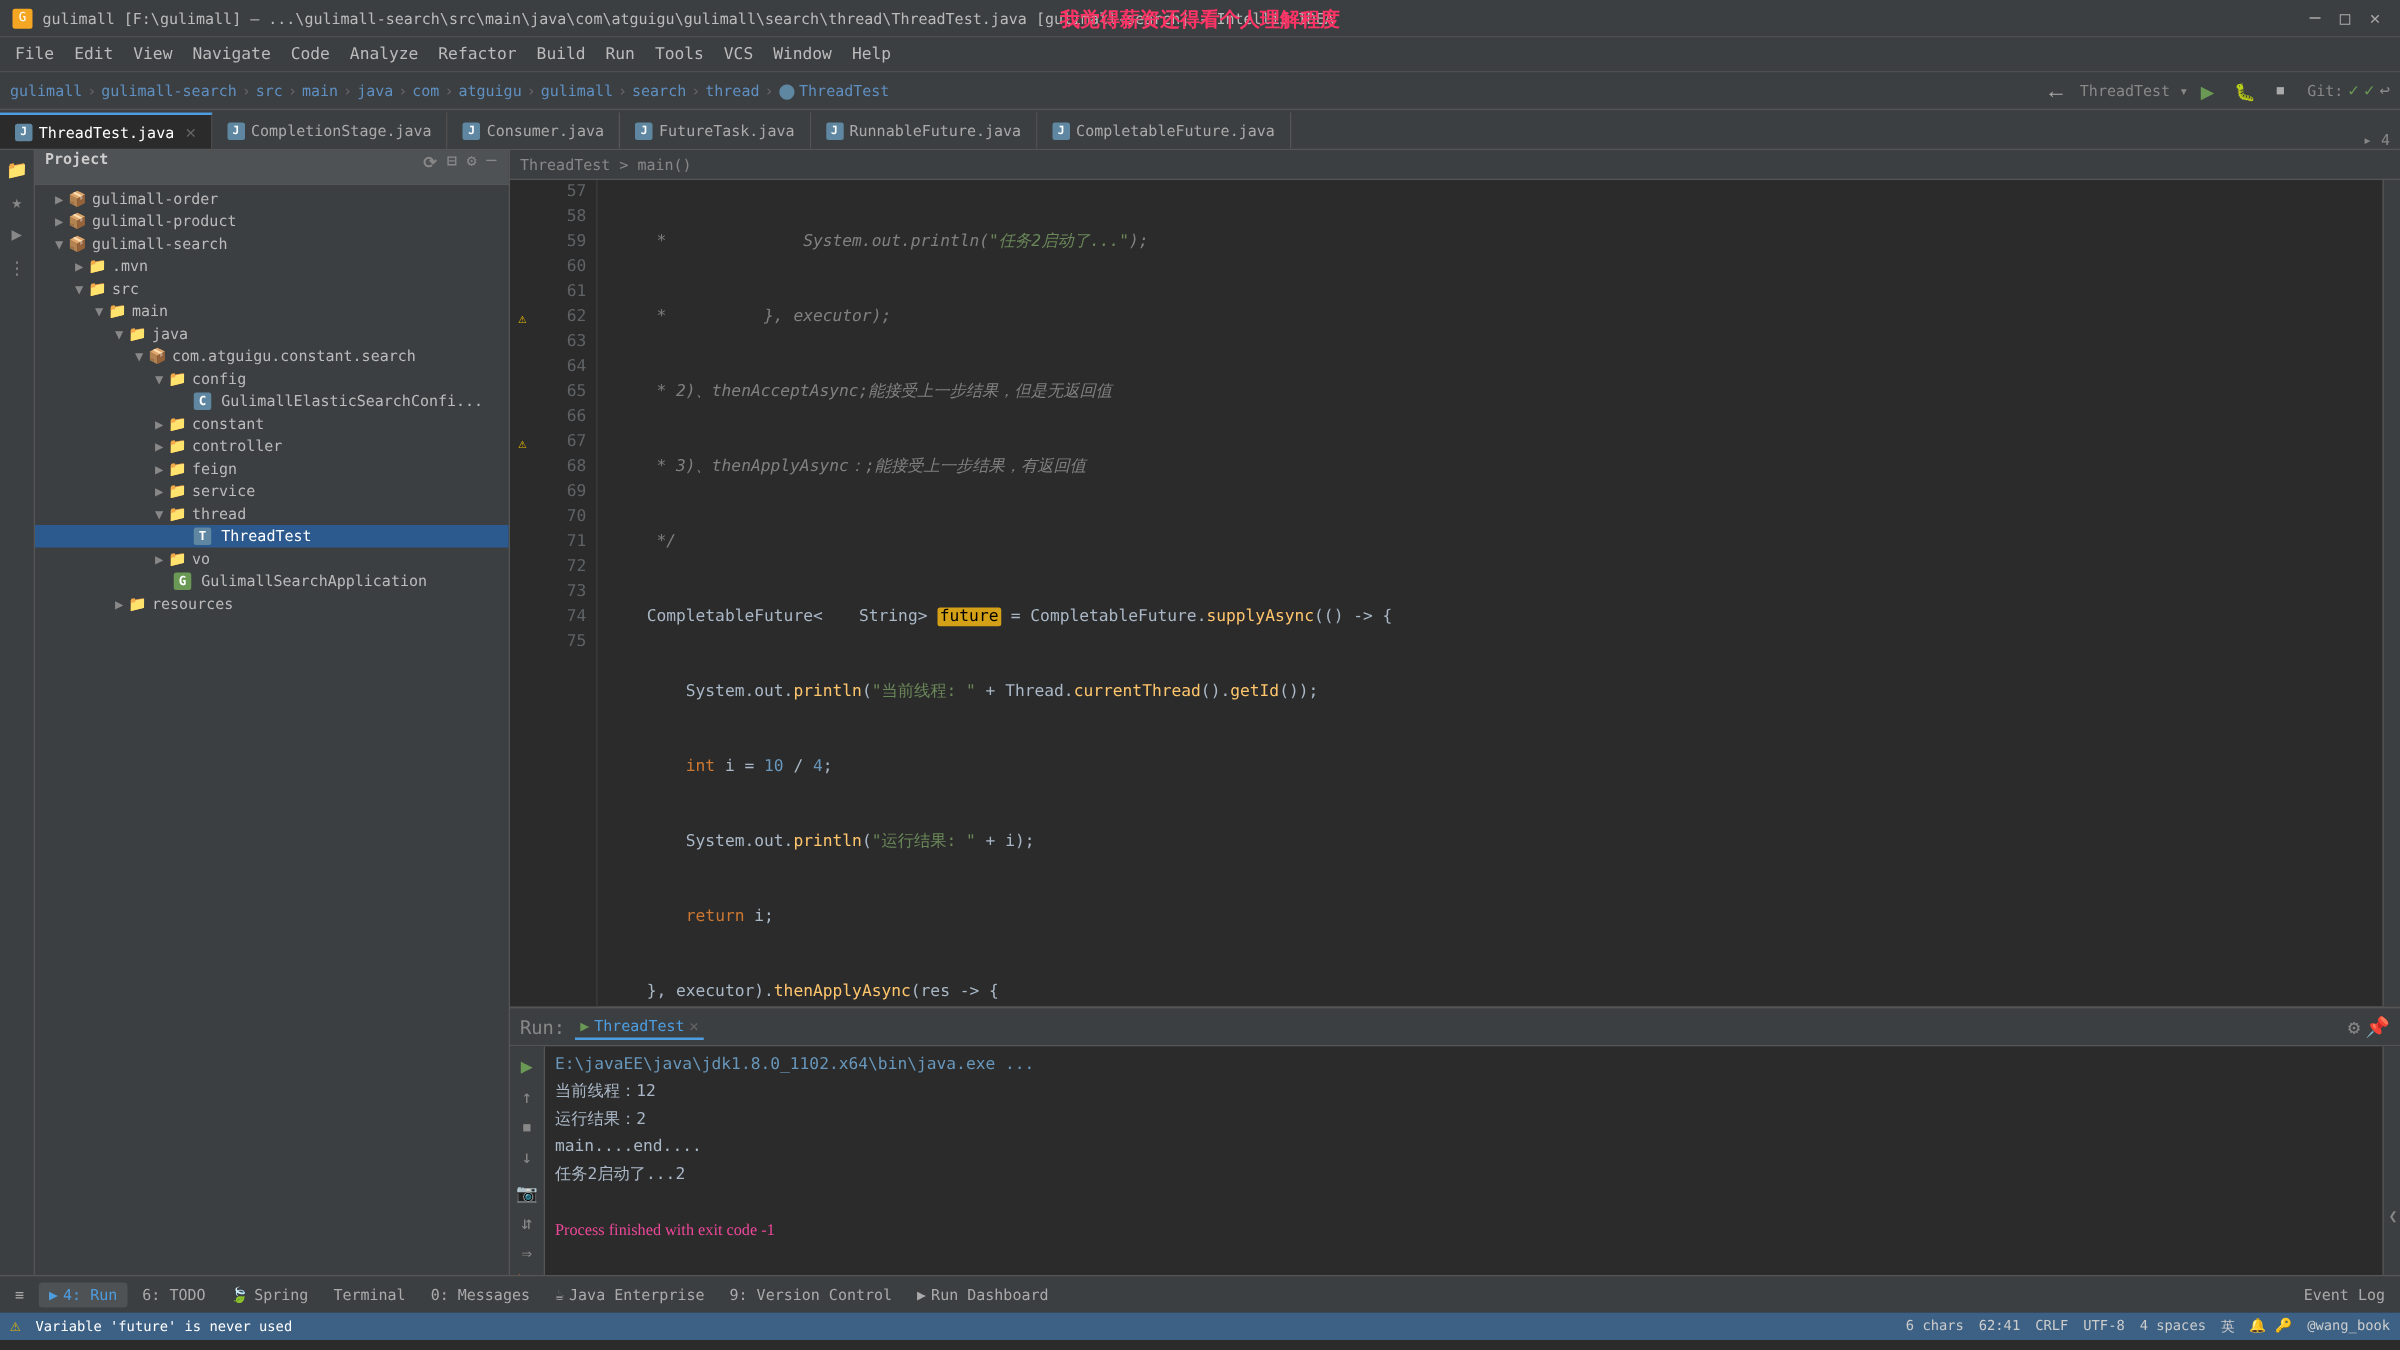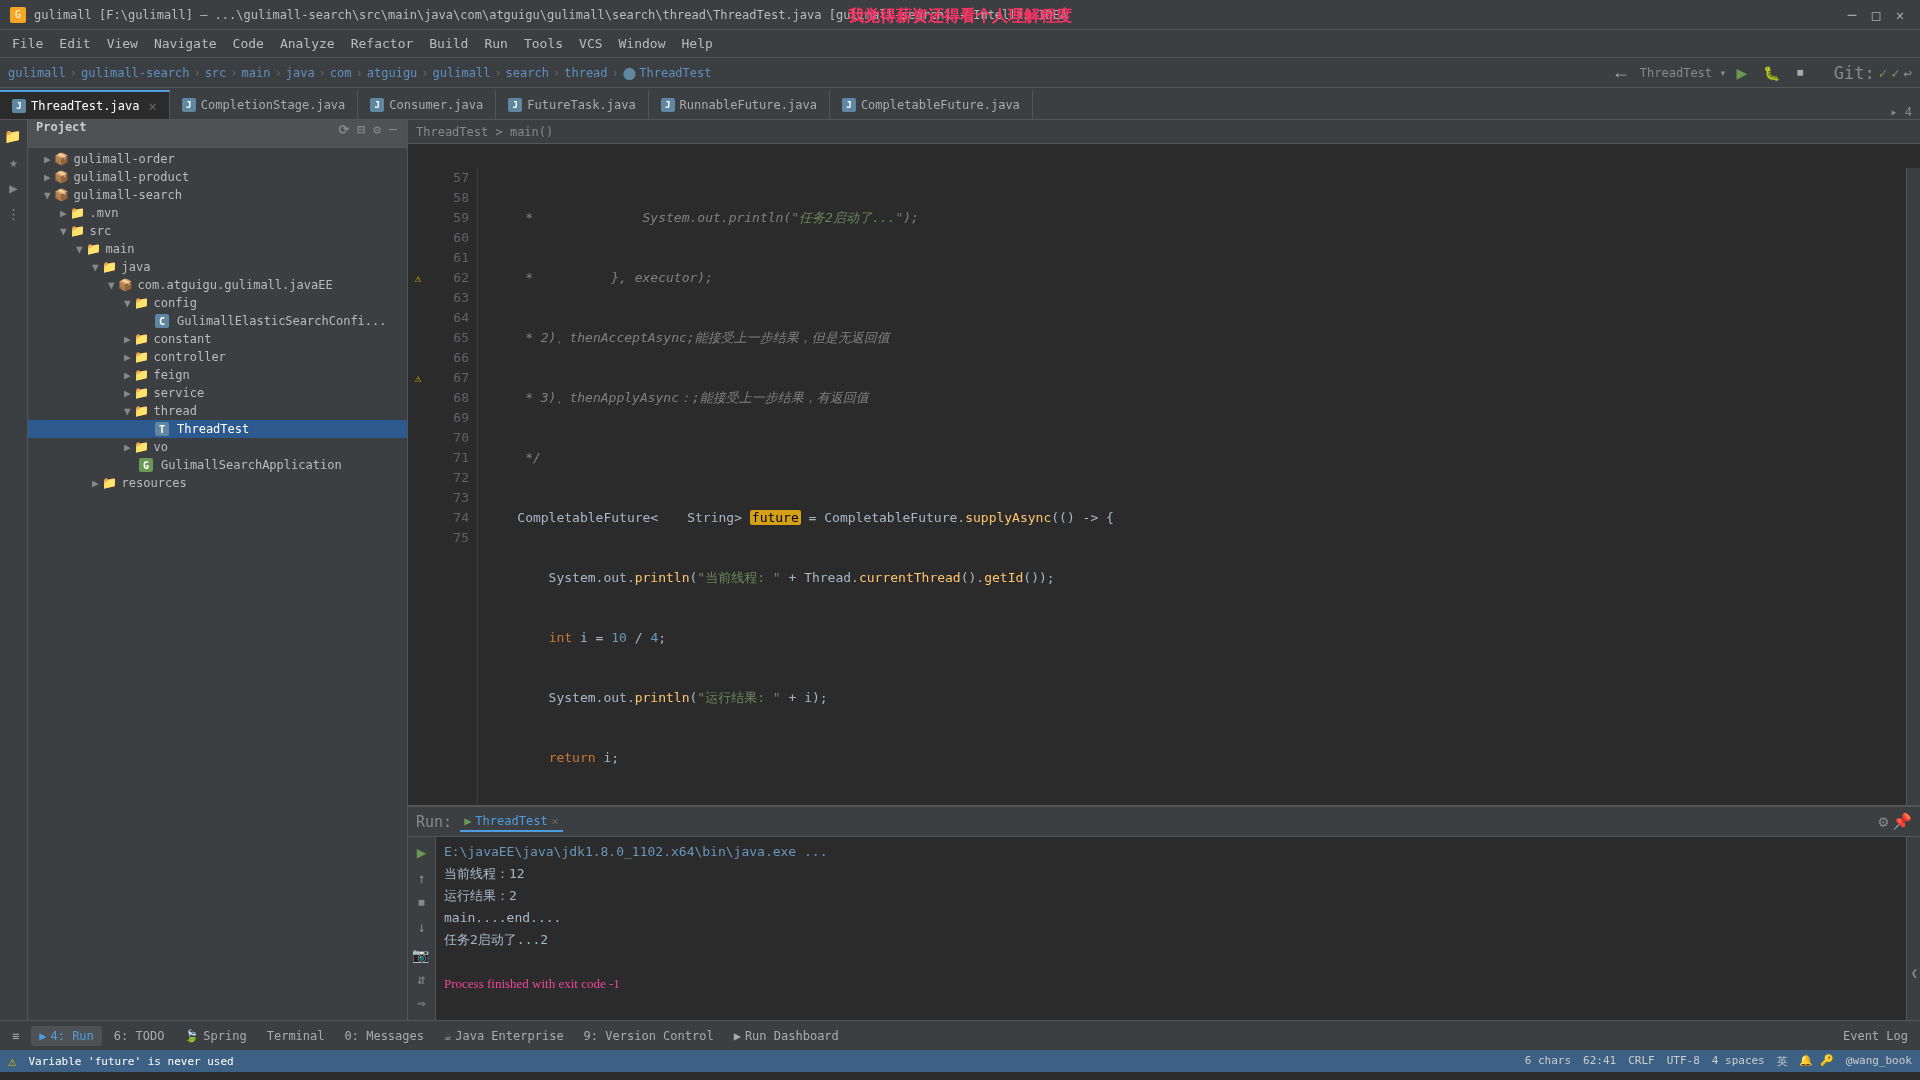--- a/index.html
+++ b/index.html
@@ -52,21 +52,21 @@
     .tree-indent-3 { padding-left: 48px; }
     .tree-indent-4 { padding-left: 64px; }
     .tree-indent-5 { padding-left: 80px; }
     .tree-indent-6 { padding-left: 96px; }
     .tree-indent-7 { padding-left: 112px; }
     .java-file-icon { color: #5f87a1; font-weight: bold; font-size: 10px; background: #5f87a1; color: #fff; width: 14px; height: 14px; border-radius: 2px; display: flex; align-items: center; justify-content: center; }
     .chevron { color: #888; font-size: 11px; }
 
     
     .editor-area { flex: 1; background: #2b2b2b; display: flex; flex-direction: column; overflow: hidden; }
-    .code-scroll { flex: 1; overflow: auto; display: flex; gap: 24px; }
+    .code-scroll { flex: 1; overflow: auto; display: flex; }
     .line-numbers { width: 50px; background: #2b2b2b; color: #606366; text-align: right; padding: 0 8px; font-size: 13px; line-height: 20px; user-select: none; border-right: 1px solid #3c3f41; flex-shrink: 0; }
     .line-number { height: 20px; display: flex; align-items: center; justify-content: flex-end; }
     .code-content { flex: 1; padding: 0 8px; line-height: 20px; font-size: 13px; white-space: pre; }
     .code-line { height: 20px; display: flex; align-items: center; }
     .breadcrumb-code-bar { height: 24px; background: #3c3f41; display: flex; align-items: center; padding: 0 8px; font-size: 12px; color: #888; border-bottom: 1px solid #555; }
 
     
     .kw { color: #cc7832; }
     .str { color: #6a8759; }
     .num { color: #6897bb; }
@@ -170,21 +170,21 @@
   <span class="breadcrumb-class">
     <span style="color:#5f87a1;">⬤</span> ThreadTest
   </span>
 
   <div class="breadcrumb-run">
     <button class="nav-btn">←</button>
     <span style="color:#888; font-size:12px;">ThreadTest ▾</span>
     <button class="nav-btn" style="font-size:14px; color:#6a9955;">▶</button>
     <button class="nav-btn" style="font-size:14px;">🐛</button>
     <button class="nav-btn" style="font-size:14px;">⏹</button>
-    <span style="color:#888; margin-left:20px; font-size:17px;">Git:</span>
+    <span style="color:#888; margin-left:8px; font-size:12px;">Git:</span>
     <span style="color:#6a9955; font-size:14px;">✓</span>
     <span style="color:#6a9955; font-size:14px;">✓</span>
     <span style="color:#888; font-size:14px;">↩</span>
   </div>
 </div>
 
 <div class="tabs-bar">
   <div class="tab active">
     <div class="tab-icon java-icon">J</div>
     <span>ThreadTest.java</span>
@@ -264,21 +264,21 @@
         <span>main</span>
       </div>
       <div class="tree-item tree-indent-4">
         <span class="chevron">▼</span>
         <span style="color:#6897bb;">📁</span>
         <span>java</span>
       </div>
       <div class="tree-item tree-indent-5">
         <span class="chevron">▼</span>
         <span style="color:#6897bb;">📦</span>
-        <span>com.atguigu.gulimall.javaEE</span>
+        <span>com.atguigu.constant.search</span>
       </div>
       <div class="tree-item tree-indent-6">
         <span class="chevron">▼</span>
         <span style="color:#6897bb;">📁</span>
         <span>config</span>
       </div>
       <div class="tree-item tree-indent-7">
         <span style="display:inline-block; width:11px;"></span>
         <div class="java-file-icon" style="display:inline-flex; margin-right:4px;">C</div>
         <span>GulimallElasticSearchConfi...</span>

